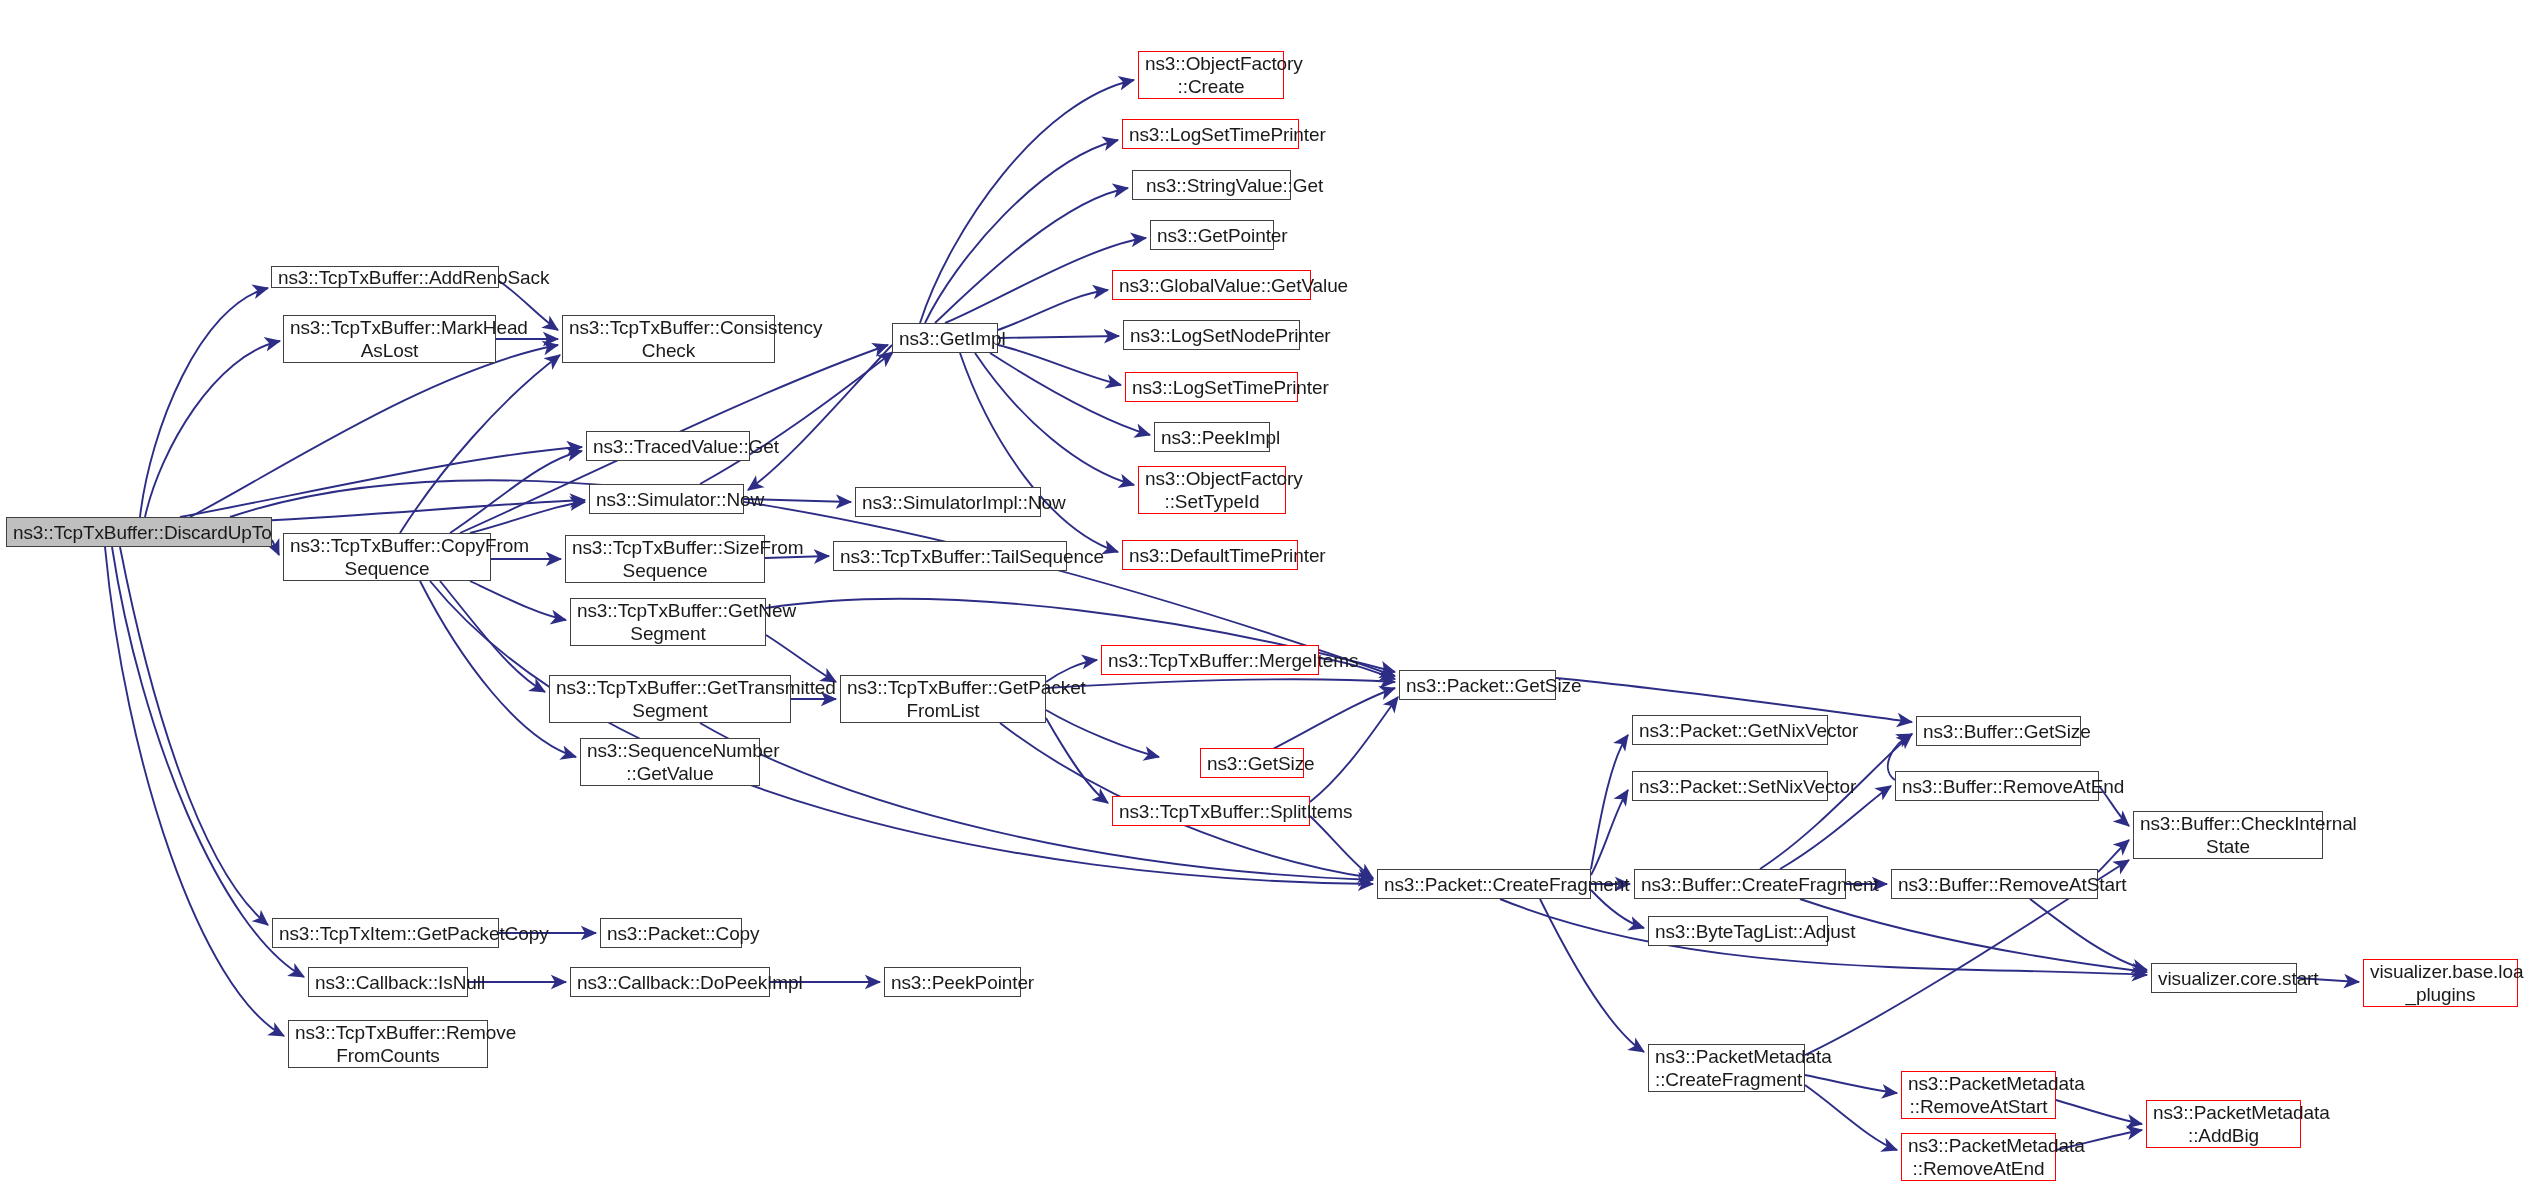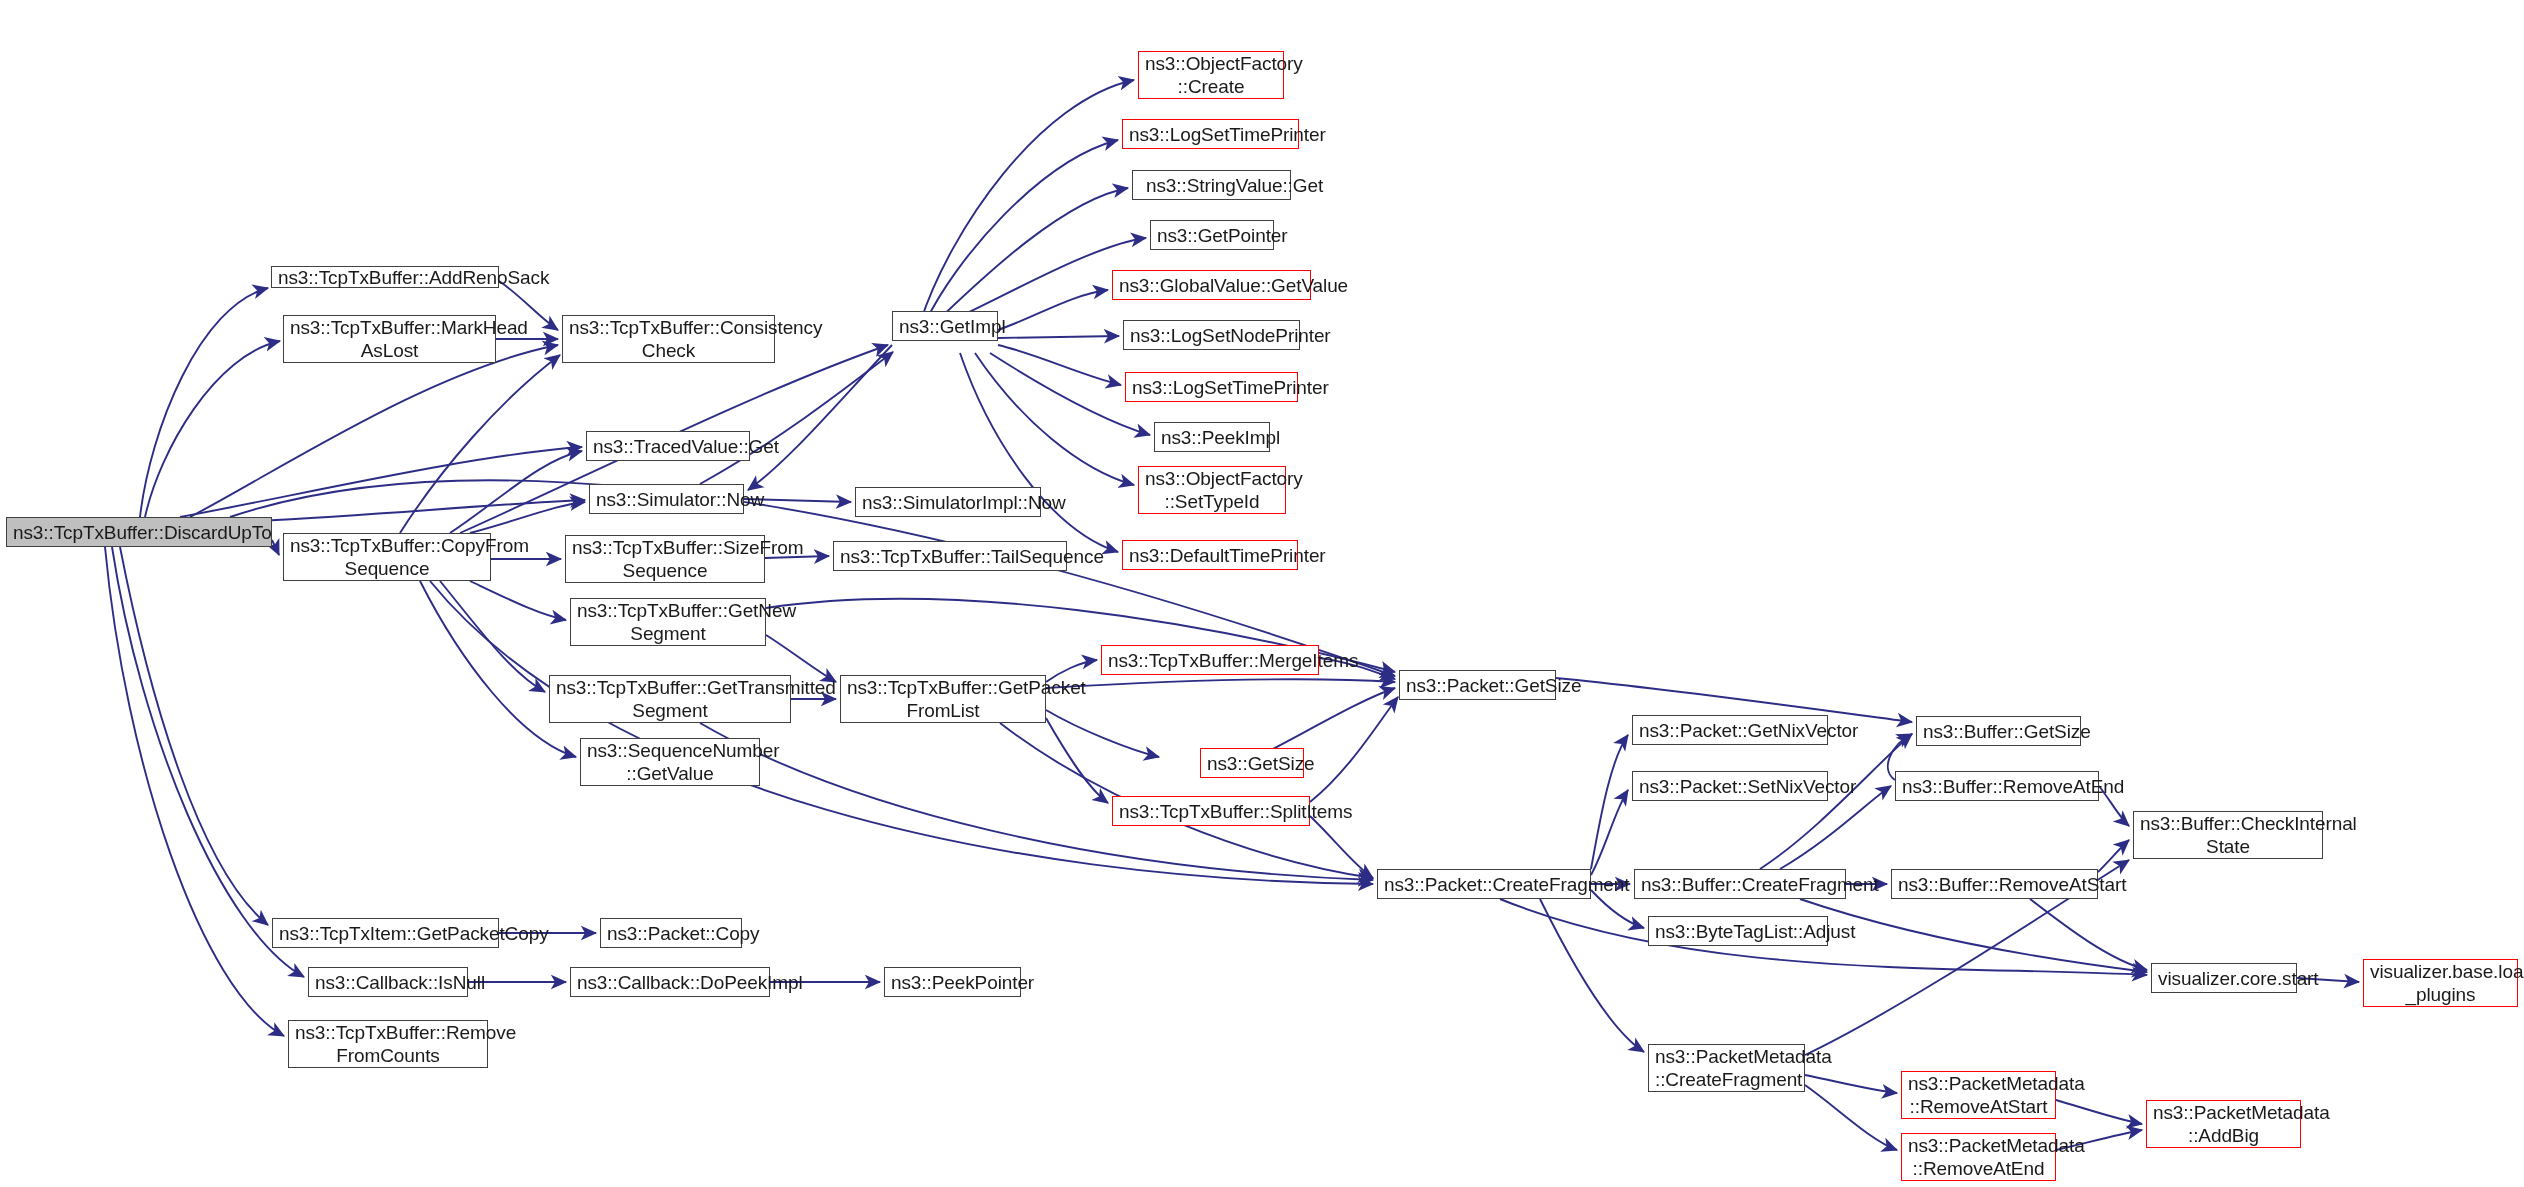--- a/index.html
+++ b/index.html
@@ -129,21 +129,21 @@
       <div class="node" style="left: 283px; top: 533px; width: 208px; height: 48px;"><span>ns3::TcpTxBuffer::CopyFrom
 Sequence</span></div>
       <div class="node" style="left: 565px; top: 535px; width: 200px; height: 48px;"><span>ns3::TcpTxBuffer::SizeFrom
 Sequence</span></div>
       <div class="node" style="left: 570px; top: 598px; width: 196px; height: 48px;"><span>ns3::TcpTxBuffer::GetNew
 Segment</span></div>
       <div class="node" style="left: 549px; top: 675px; width: 242px; height: 48px;"><span>ns3::TcpTxBuffer::GetTransmitted
 Segment</span></div>
       <div class="node" style="left: 580px; top: 738px; width: 180px; height: 48px;"><span>ns3::SequenceNumber
 ::GetValue</span></div>
-      <div class="node" style="left: 892px; top: 311px; width: 106px; height: 30px;"><span>ns3::GetImpl</span></div>
+      <div class="node" style="left: 892px; top: 323px; width: 106px; height: 30px;"><span>ns3::GetImpl</span></div>
       <div class="node" style="left: 855px; top: 487px; width: 186px; height: 30px;"><span>ns3::SimulatorImpl::Now</span></div>
       <div class="node" style="left: 833px; top: 541px; width: 234px; height: 30px;"><span>ns3::TcpTxBuffer::TailSequence</span></div>
       <div class="node" style="left: 840px; top: 675px; width: 206px; height: 48px;"><span>ns3::TcpTxBuffer::GetPacket
 FromList</span></div>
       <div class="node red" style="left: 1138px; top: 51px; width: 146px; height: 48px;"><span>ns3::ObjectFactory
 ::Create</span></div>
       <div class="node red" style="left: 1122px; top: 119px; width: 177px; height: 30px;"><span>ns3::LogSetTimePrinter</span></div>
       <div class="node" style="left: 1132px; top: 170px; width: 159px; height: 30px; padding-left: 13px;"><span>ns3::StringValue::Get</span></div>
       <div class="node" style="left: 1150px; top: 220px; width: 124px; height: 30px;"><span>ns3::GetPointer</span></div>
       <div class="node red" style="left: 1112px; top: 270px; width: 199px; height: 30px;"><span>ns3::GlobalValue::GetValue</span></div>

